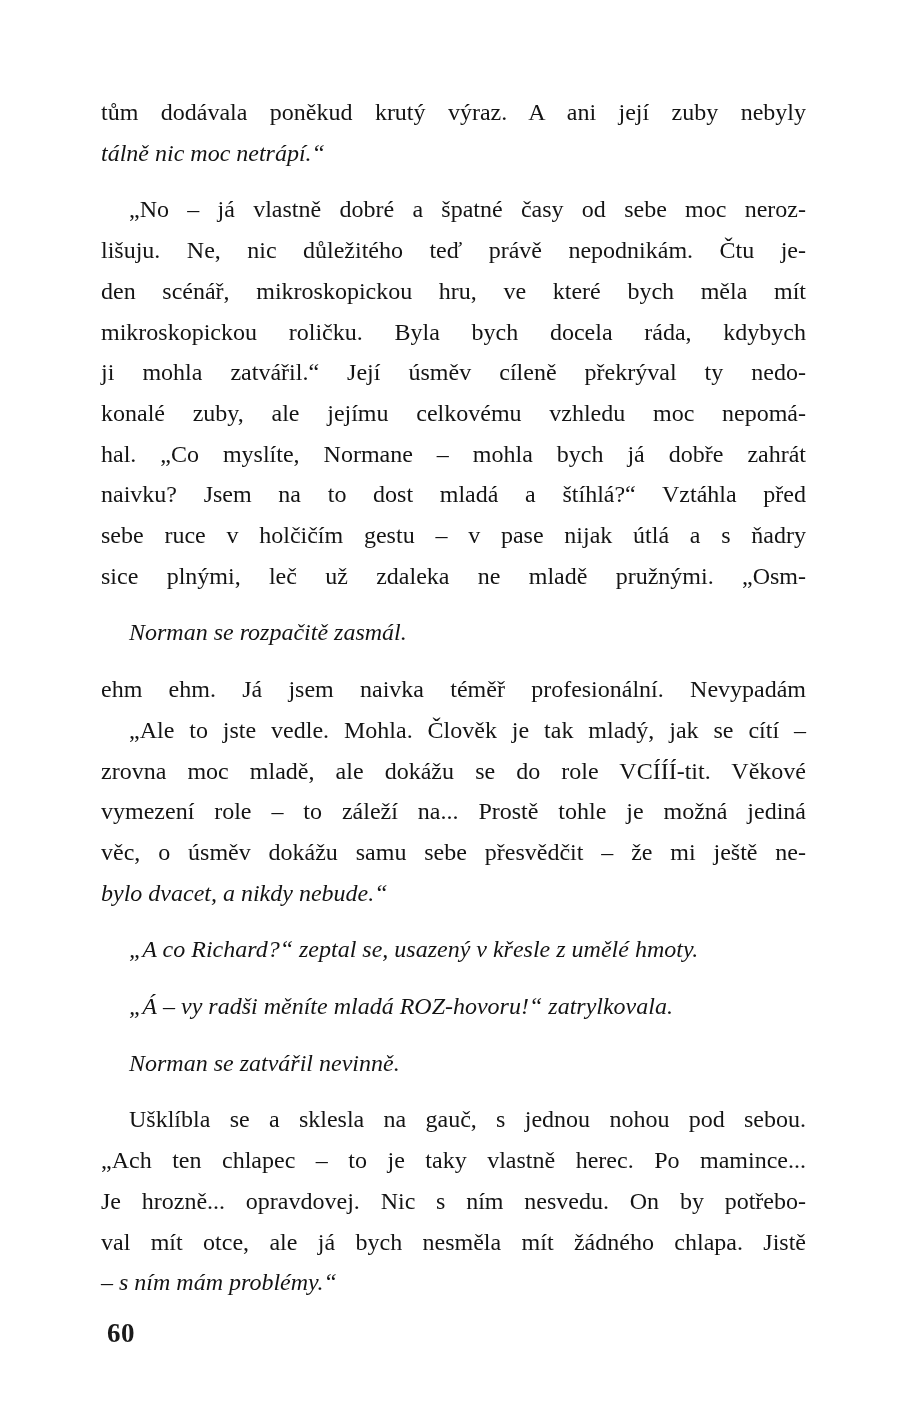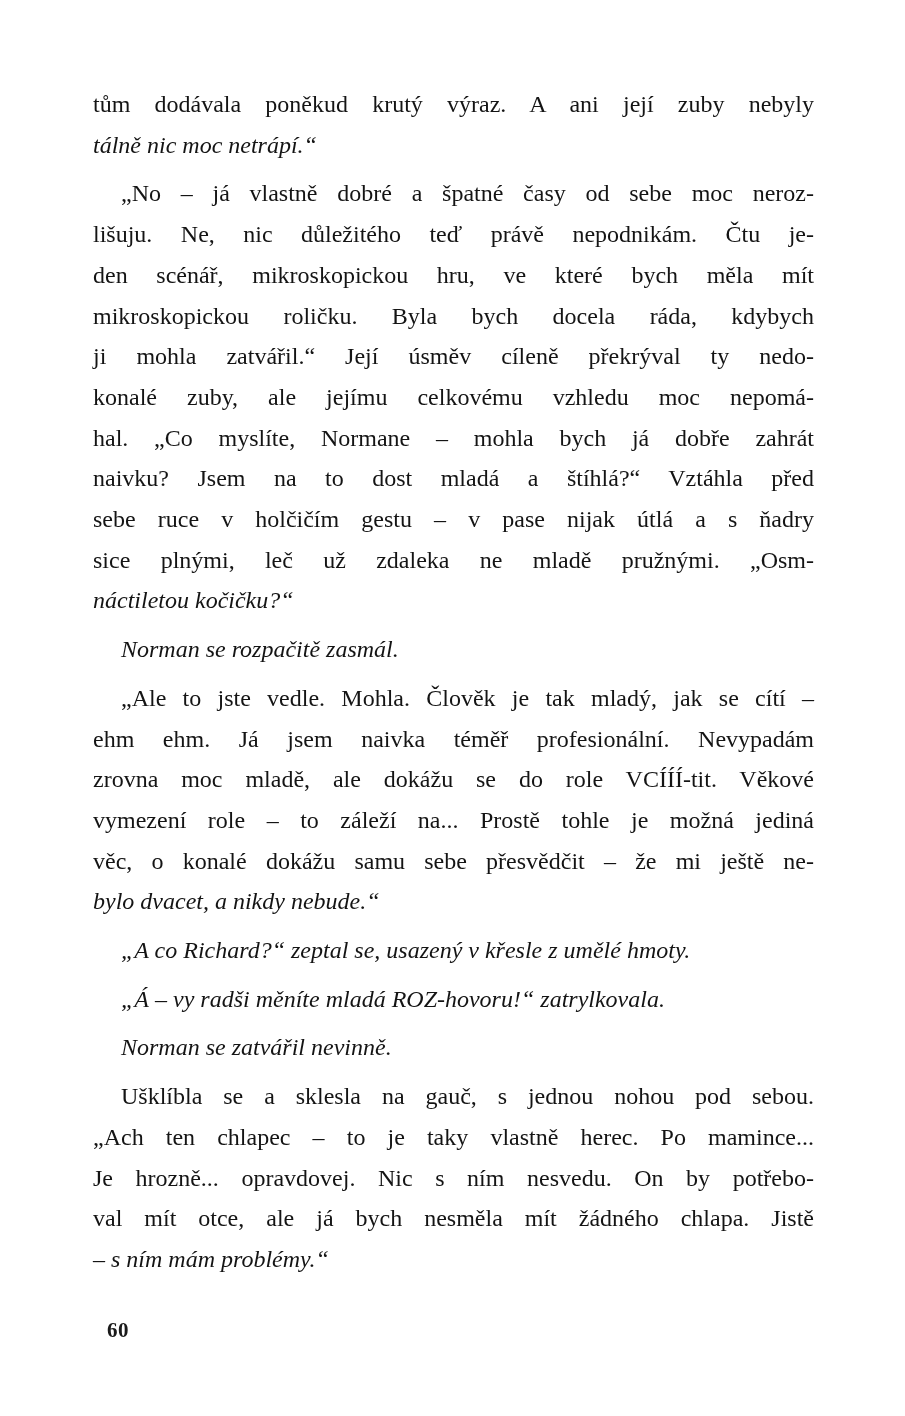--- a/index.html
+++ b/index.html
@@ -17,41 +17,41 @@
   }
   .text-block {
     position: absolute;
     left: 85px;
     top: 76px;
     width: 737px;
     font-size: 24px;
     line-height: 40.7px;
   }
   .paragraph {
-    margin: 8px;
+    margin: 16px;
     padding: 0;
   }
   .line {
     white-space: normal;
     text-align: justify;
     text-align-last: justify;
   }
   .line.para-end {
     text-align: left;
     text-align-last: left;
     font-style: italic;
   }
   .line.indent-first {
     text-indent: 28px;
   }
   .page-number {
     position: absolute;
     left: 107px;
     top: 1318px;
-    font-size: 21px;
+    font-size: 27px;
     font-weight: bold;
     letter-spacing: 0.5px;
     color: #1a1a1a;
   }
 </style>
 </head>
 <body>
 
 <div class="text-block">
     <div class="paragraph">
@@ -62,31 +62,30 @@
       <div class="line indent-first">„No – já vlastně dobré a špatné časy od sebe moc neroz-</div>
       <div class="line">lišuju. Ne, nic důležitého teď právě nepodnikám. Čtu je-</div>
       <div class="line">den scénář, mikroskopickou hru, ve které bych měla mít</div>
       <div class="line">mikroskopickou roličku. Byla bych docela ráda, kdybych</div>
       <div class="line">ji mohla zatvářil.“ Její úsměv cíleně překrýval ty nedo-</div>
       <div class="line">konalé zuby, ale jejímu celkovému vzhledu moc nepomá-</div>
       <div class="line">hal. „Co myslíte, Normane – mohla bych já dobře zahrát</div>
       <div class="line">naivku? Jsem na to dost mladá a štíhlá?“ Vztáhla před</div>
       <div class="line">sebe ruce v holčičím gestu – v pase nijak útlá a s ňadry</div>
       <div class="line">sice plnými, leč už zdaleka ne mladě pružnými. „Osm-</div>
-      <div class="line para-end">náctiletou kočičku?“</div>
     </div>
     <div class="paragraph">
       <div class="line para-end indent-first">Norman se rozpačitě zasmál.</div>
     </div>
     <div class="paragraph">
+      <div class="line">ehm ehm. Já jsem naivka téměř profesionální. Nevypadám</div>
       <div class="line indent-first">„Ale to jste vedle. Mohla. Člověk je tak mladý, jak se cítí –</div>
-      <div class="line">ehm ehm. Já jsem naivka téměř profesionální. Nevypadám</div>
       <div class="line">zrovna moc mladě, ale dokážu se do role VCÍÍÍ-tit. Věkové</div>
       <div class="line">vymezení role – to záleží na... Prostě tohle je možná jediná</div>
-      <div class="line">věc, o konalé dokážu samu sebe přesvědčit – že mi ještě ne-</div>
+      <div class="line">věc, o úsměv dokážu samu sebe přesvědčit – že mi ještě ne-</div>
       <div class="line para-end">bylo dvacet, a nikdy nebude.“</div>
     </div>
     <div class="paragraph">
       <div class="line para-end indent-first">„A co Richard?“ zeptal se, usazený v křesle z umělé hmoty.</div>
     </div>
     <div class="paragraph">
       <div class="line para-end indent-first">„Á – vy radši měníte mladá ROZ-hovoru!“ zatrylkovala.</div>
     </div>
     <div class="paragraph">
       <div class="line para-end indent-first">Norman se zatvářil nevinně.</div>

